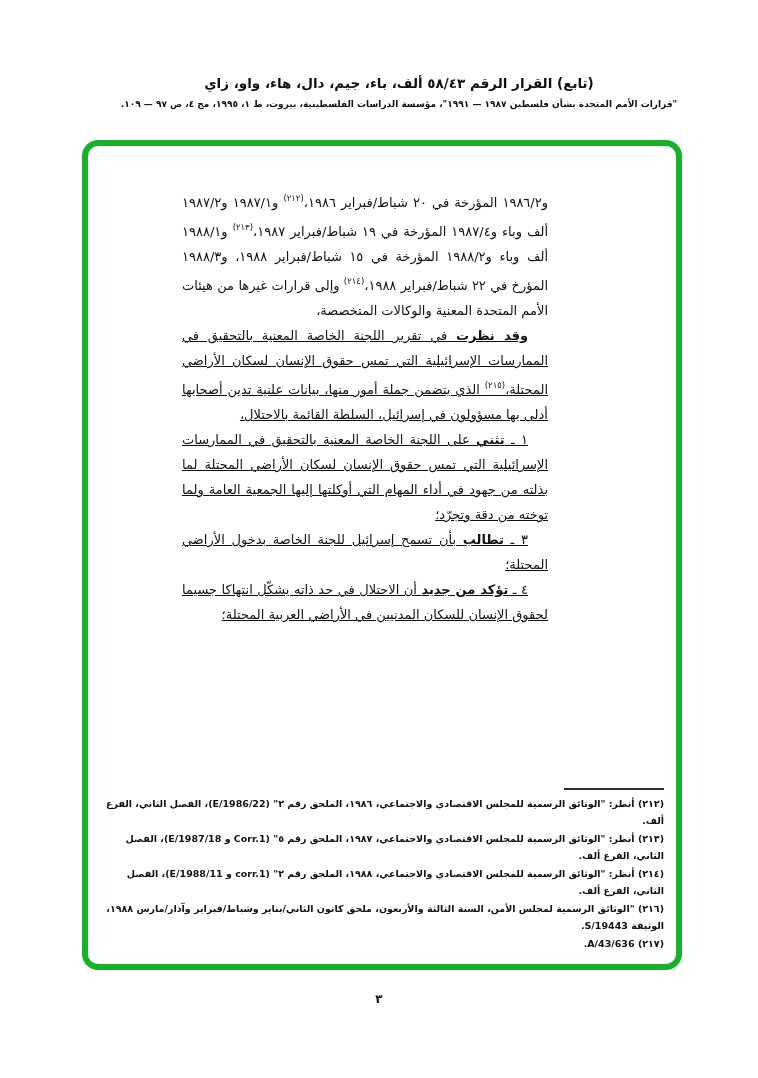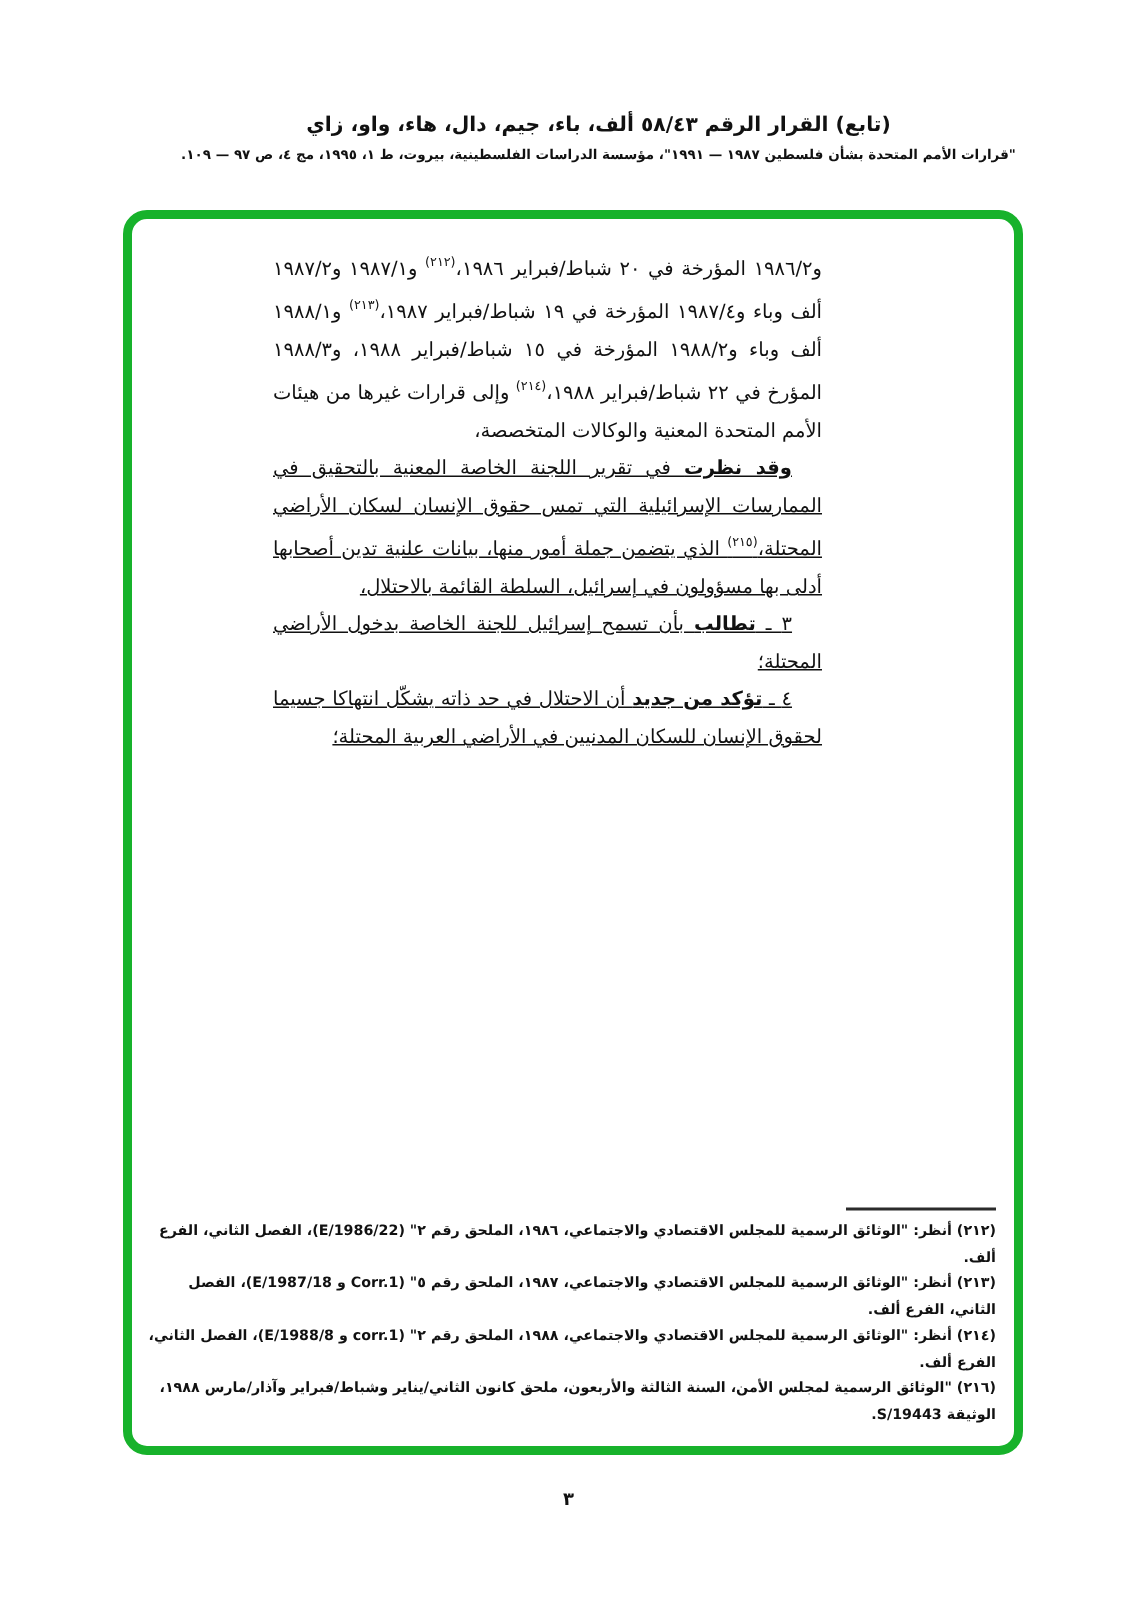--- a/index.html
+++ b/index.html
@@ -7,21 +7,21 @@
     position:relative;width:758px;height:1078px;background:#ffffff;
     font-family:"DejaVu Sans",sans-serif;color:#111;overflow:hidden;
   }
   .doc-header{position:absolute;top:74px;left:0;right:0;text-align:center;direction:rtl;padding-left:40px;}
   .header-title{font-size:13.5px;font-weight:bold;line-height:18px;}
   .header-source{font-size:9px;font-weight:bold;margin-top:6px;line-height:12px;}
   .green-box{
     position:absolute;left:82px;top:140px;width:588px;height:818px;
     border:6px solid #17b22b;border-radius:16px;box-sizing:content-box;
   }
-  .doc-body{position:absolute;top:17px;right:128px;left:50px;direction:rtl;margin-left:44px;}
+  .doc-body{position:absolute;top:40px;right:128px;left:50px;direction:rtl;margin-left:44px;}
   .doc-body p{margin:0;font-size:13px;line-height:25px;text-align:justify;}
   .doc-body p.indent{text-indent:20px;text-decoration:underline;}
   .bold{font-weight:bold;}
   .sup{font-size:8.5px;vertical-align:6px;letter-spacing:0;}
   .footnotes{position:absolute;right:12px;left:10px;bottom:12px;direction:rtl;}
   .fn-sep{width:100px;height:2px;background:#2b2b2b;margin-bottom:5px;}
   .footnotes p{margin:0;font-size:9.5px;font-weight:bold;line-height:17.5px;text-align:right;}
   .page-num{position:absolute;top:992px;left:0;right:0;text-align:center;font-size:12px;font-weight:bold;}
 </style>
 </head>
@@ -32,31 +32,33 @@
   <div class="doc-header">
     <div class="header-title">(تابع) القرار الرقم ٥٨/٤٣ ألف، باء، جيم، دال، هاء، واو، زاي</div>
     <div class="header-source">"قرارات الأمم المتحدة بشأن فلسطين ١٩٨٧ — ١٩٩١"، مؤسسة الدراسات الفلسطينية، بيروت، ط ١، ١٩٩٥، مج ٤، ص ٩٧ — ١٠٩.</div>
   </div>
 
   <div class="green-box">
 
     <div class="doc-body">
         <p><span>و١٩٨٦/٢ المؤرخة في ٢٠ شباط/فبراير ١٩٨٦،</span><span class="sup">(٢١٢)</span><span> و١٩٨٧/١ و١٩٨٧/٢ ألف وباء و١٩٨٧/٤ المؤرخة في ١٩ شباط/فبراير ١٩٨٧،</span><span class="sup">(٢١٣)</span><span> و١٩٨٨/١ ألف وباء و١٩٨٨/٢ المؤرخة في ١٥ شباط/فبراير ١٩٨٨، و١٩٨٨/٣ المؤرخ في ٢٢ شباط/فبراير ١٩٨٨،</span><span class="sup">(٢١٤)</span><span> وإلى قرارات غيرها من هيئات الأمم المتحدة المعنية والوكالات المتخصصة،</span></p>
         <p class="indent"><span class="bold">وقد نظرت</span><span> في تقرير اللجنة الخاصة المعنية بالتحقيق في الممارسات الإسرائيلية التي تمس حقوق الإنسان لسكان الأراضي المحتلة،</span><span class="sup">(٢١٥)</span><span> الذي يتضمن جملة أمور منها، بيانات علنية تدين أصحابها أدلى بها مسؤولون في إسرائيل، السلطة القائمة بالاحتلال،</span></p>
+        <p class="indent"><span>١ ـ </span><span class="bold">تثني</span><span> على اللجنة الخاصة المعنية بالتحقيق في الممارسات الإسرائيلية التي تمس حقوق الإنسان لسكان الأراضي المحتلة لما بذلته من جهود في أداء المهام التي أوكلتها إليها الجمعية العامة ولما توخته من دقة وتجرّد؛</span></p>
         <p class="indent"><span>٣ ـ </span><span class="bold">تطالب</span><span> بأن تسمح إسرائيل للجنة الخاصة بدخول الأراضي المحتلة؛</span></p>
         <p class="indent"><span>٤ ـ </span><span class="bold">تؤكد من جديد</span><span> أن الاحتلال في حد ذاته يشكّل انتهاكا جسيما لحقوق الإنسان للسكان المدنيين في الأراضي العربية المحتلة؛</span></p>
       </div>
 
     <div class="footnotes">
       <div class="fn-sep"></div>
       <div>
           <p><span>(٢١٢) أنظر: "الوثائق الرسمية للمجلس الاقتصادي والاجتماعي، ١٩٨٦، الملحق رقم ٢" </span><span dir="ltr">(E/1986/22)</span><span>، الفصل الثاني، الفرع ألف.</span></p>
           <p><span>(٢١٣) أنظر: "الوثائق الرسمية للمجلس الاقتصادي والاجتماعي، ١٩٨٧، الملحق رقم ٥" </span><span dir="ltr">(E/1987/18 و Corr.1)</span><span>، الفصل الثاني، الفرع ألف.</span></p>
-          <p><span>(٢١٤) أنظر: "الوثائق الرسمية للمجلس الاقتصادي والاجتماعي، ١٩٨٨، الملحق رقم ٢" </span><span dir="ltr">(E/1988/8 و corr.1)</span><span>، الفصل الثاني، الفرع ألف.</span></p>
+          <p><span>(٢١٤) أنظر: "الوثائق الرسمية للمجلس الاقتصادي والاجتماعي، ١٩٨٨، الملحق رقم ٢" </span><span dir="ltr">(E/1988/11 و corr.1)</span><span>، الفصل الثاني، الفرع ألف.</span></p>
           <p><span>(٢١٦) "الوثائق الرسمية لمجلس الأمن، السنة الثالثة والأربعون، ملحق كانون الثاني/يناير وشباط/فبراير وآذار/مارس ١٩٨٨، الوثيقة </span><span dir="ltr">S/19443</span><span>.</span></p>
+          <p><span>(٢١٧) </span><span dir="ltr">A/43/636</span><span>.</span></p>
         </div>
     </div>
 
   </div>
 
   <div class="page-num">٣</div>
 
 </div>
 
 </body></html>

